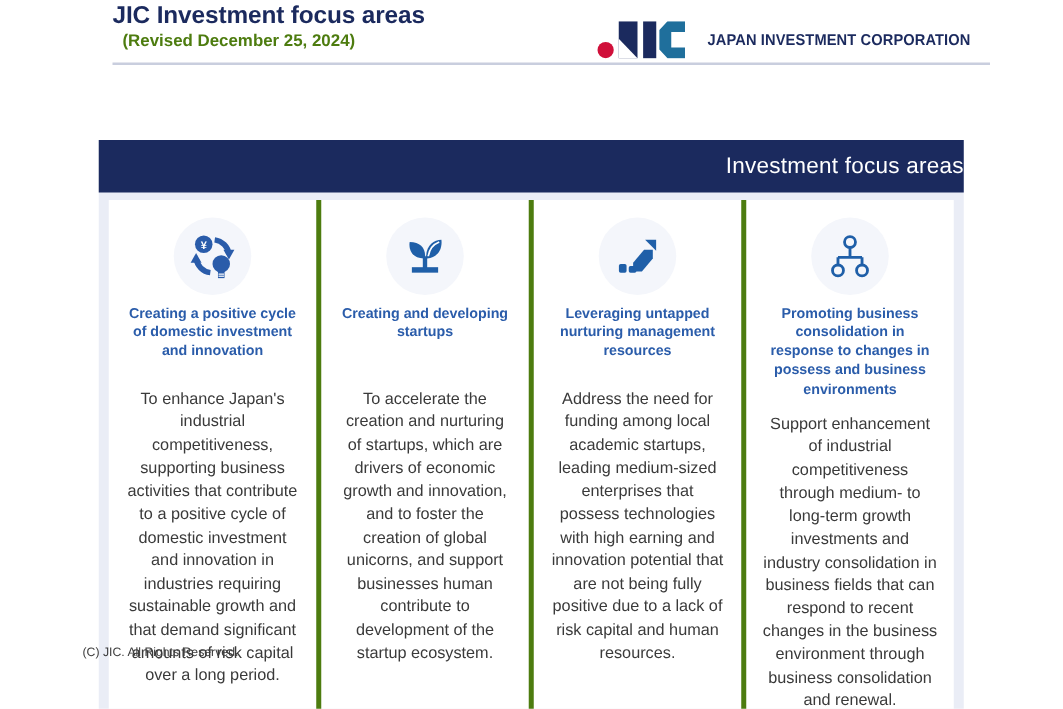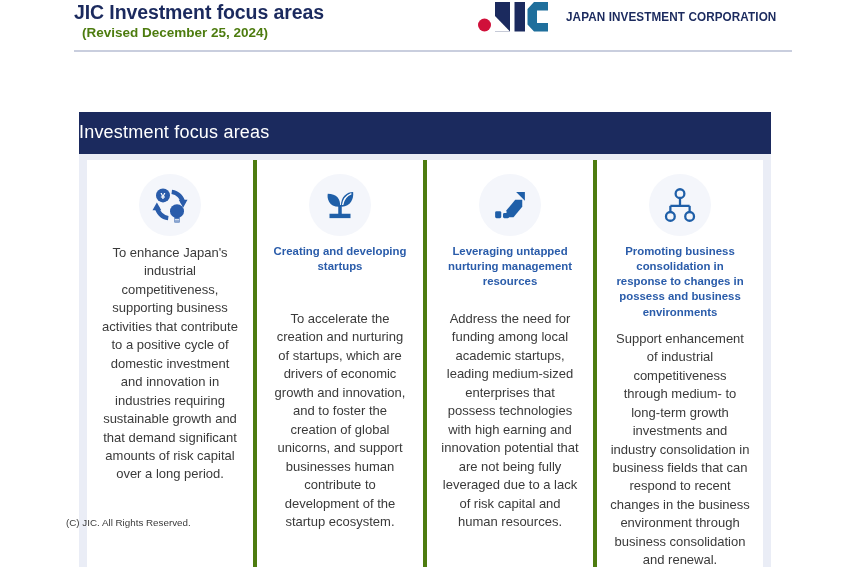--- a/index.html
+++ b/index.html
@@ -14,20 +14,21 @@
     color: #1c1c1c;
     overflow: hidden;
     position: relative;
   }
 
   
   .header {
     position: relative;
     height: 52px;
     padding: 0;
+    margin-left: 16px;
   }
   .header-title-block {
     position: absolute;
     left: 74px;
     top: 2px;
   }
   .doc-title {
     font-size: 19.5px;
     font-weight: bold;
     color: #1b2a5e;
@@ -49,21 +50,21 @@
     right: 58px;
     top: 50px;
     height: 2px;
     background: #c9cede;
   }
 
   
   .logo {
     position: absolute;
     right: 58px;
-    top: 0;
+    top: 15px;
     display: flex;
     align-items: center;
     gap: 11px;
     height: 34px;
   }
   .logo-mark { display: block; }
   .logo-word {
     font-size: 12.6px;
     font-weight: bold;
     color: #1b2a5e;
@@ -78,21 +79,21 @@
     position: absolute;
     left: 79px;
     top: 112px;
     width: 692px;
     background: #eaedf6;
     box-sizing: border-box;
   }
   .panel-banner {
     background: #1b2a5e;
     color: #ffffff;
-    text-align: left;
+    text-align: right;
     font-size: 18px;
     font-weight: normal;
     padding: 10px 0 11px 0;
     letter-spacing: 0.2px;
   }
   .cards {
     display: flex;
     padding: 6px 8px 8px 8px;
     gap: 0;
     box-sizing: border-box;
@@ -197,20 +198,21 @@
             <circle cx="16" cy="13" r="8" fill="#2a5caa"></circle>
             <text x="16" y="17.2" font-family="'Liberation Sans',sans-serif" font-size="10" font-weight="bold" fill="#ffffff" text-anchor="middle">¥</text>
 
             <circle cx="32" cy="31" r="8" fill="#2a5caa"></circle>
             <rect x="29" y="38" width="6" height="6" fill="#2a5caa"></rect>
             <rect x="29.5" y="39.8" width="5" height="1.1" fill="#ffffff"></rect>
             <rect x="29.5" y="41.7" width="5" height="1.1" fill="#ffffff"></rect>
           </svg>
         </div>
       </div>
+      <div class="card-title">Creating a positive cycle of domestic investment and innovation</div>
       <div class="card-body">To enhance Japan's industrial competitiveness, supporting business activities that contribute to a positive cycle of domestic investment and innovation in industries requiring sustainable growth and that demand significant amounts of risk capital over a long period.</div>
     </div>
 
     <div class="card">
       <div class="card-icon-wrap">
         <div class="icon-circle">
           <svg width="42" height="42" viewBox="0 0 48 48" aria-hidden="true">
 
             <path d="M23 26 C11 26 9 16 10 11 C20 11 25 17 24 26 Z" fill="#1f5fa8"></path>
 
@@ -236,21 +238,21 @@
 
             <rect x="16" y="33" width="7" height="6" rx="1.6" fill="#1f5fa8"></rect>
 
             <path d="M20 30 L30 18 L38 18 L38 26 L28 38 L20 38 Z" fill="#1f5fa8"></path>
 
             <path d="M31 9 L41 9 L41 19 Z" fill="#1f5fa8"></path>
           </svg>
         </div>
       </div>
       <div class="card-title">Leveraging untapped nurturing management resources</div>
-      <div class="card-body">Address the need for funding among local academic startups, leading medium-sized enterprises that possess technologies with high earning and innovation potential that are not being fully leveraged due to a lack of risk capital and human resources.</div>
+      <div class="card-body">Address the need for funding among local academic startups, leading medium-sized enterprises that possess technologies with high earning and innovation potential that are not being fully positive due to a lack of risk capital and human resources.</div>
     </div>
 
     <div class="card">
       <div class="card-icon-wrap">
         <div class="icon-circle">
           <svg width="42" height="42" viewBox="0 0 48 48" aria-hidden="true">
             <g stroke="#1f5fa8" stroke-width="2.6" fill="none">
               <circle cx="24" cy="11" r="5"></circle>
               <line x1="24" y1="16" x2="24" y2="25"></line>
               <line x1="13" y1="25" x2="35" y2="25"></line>

